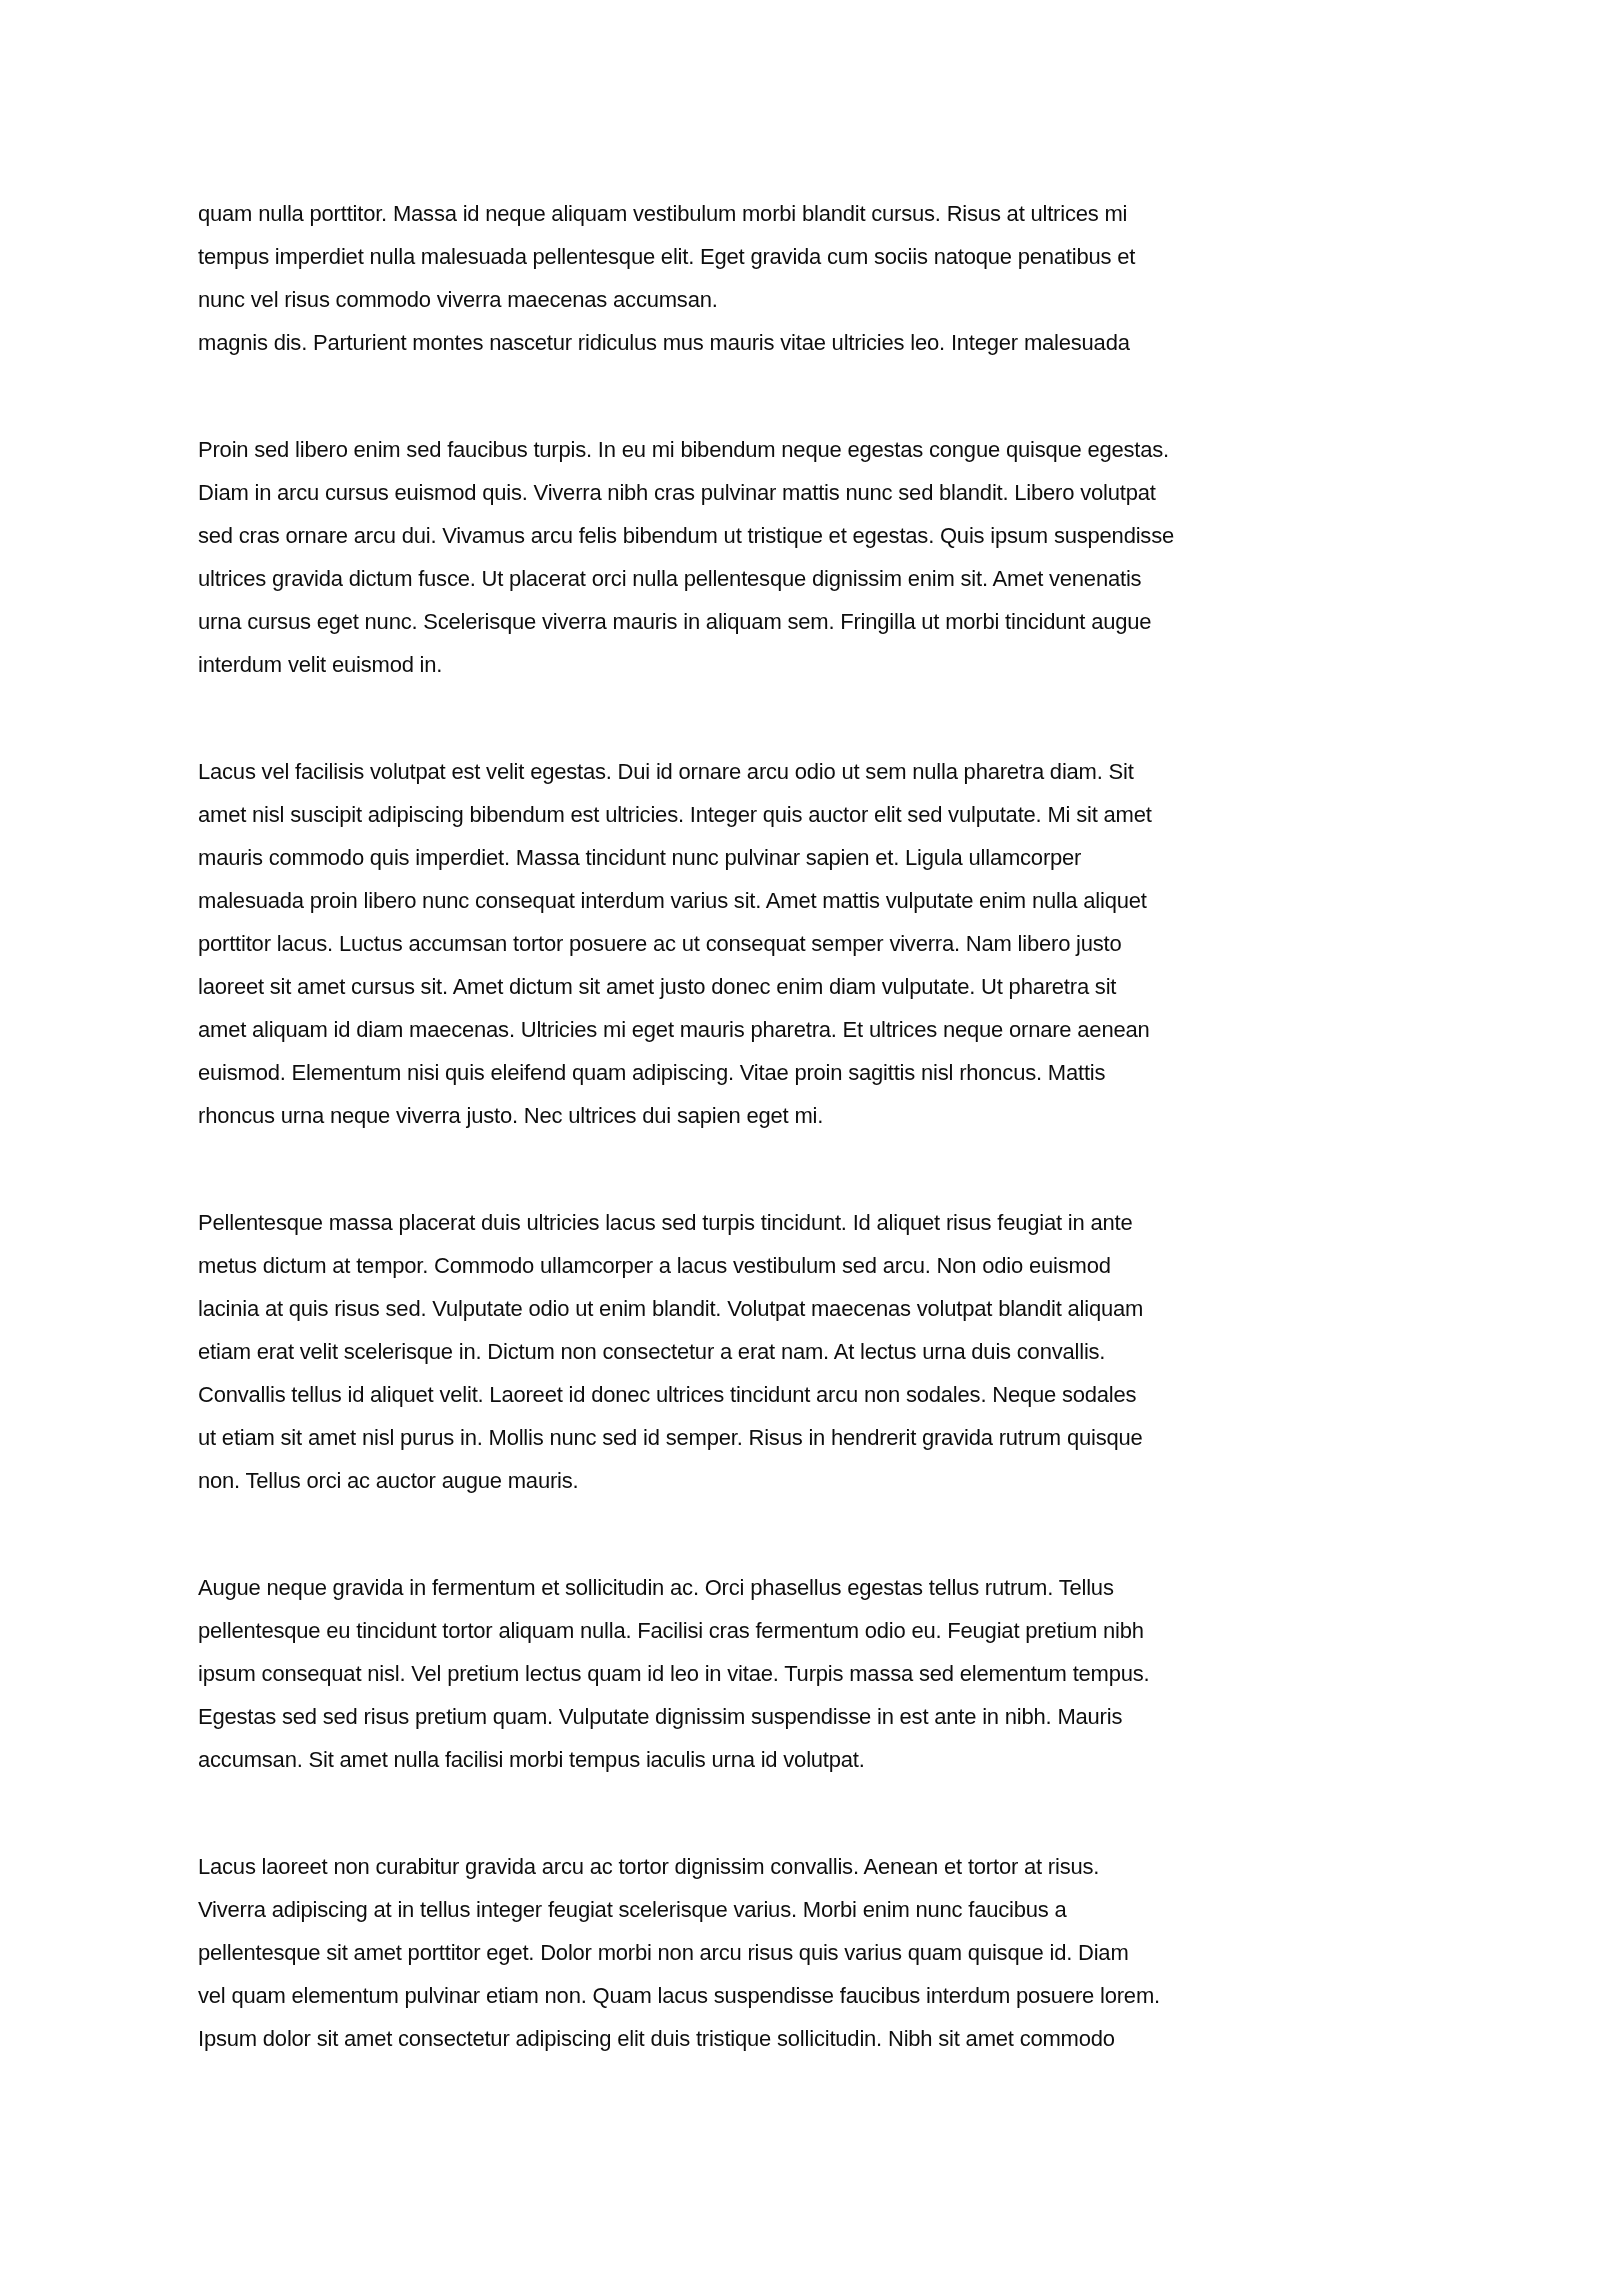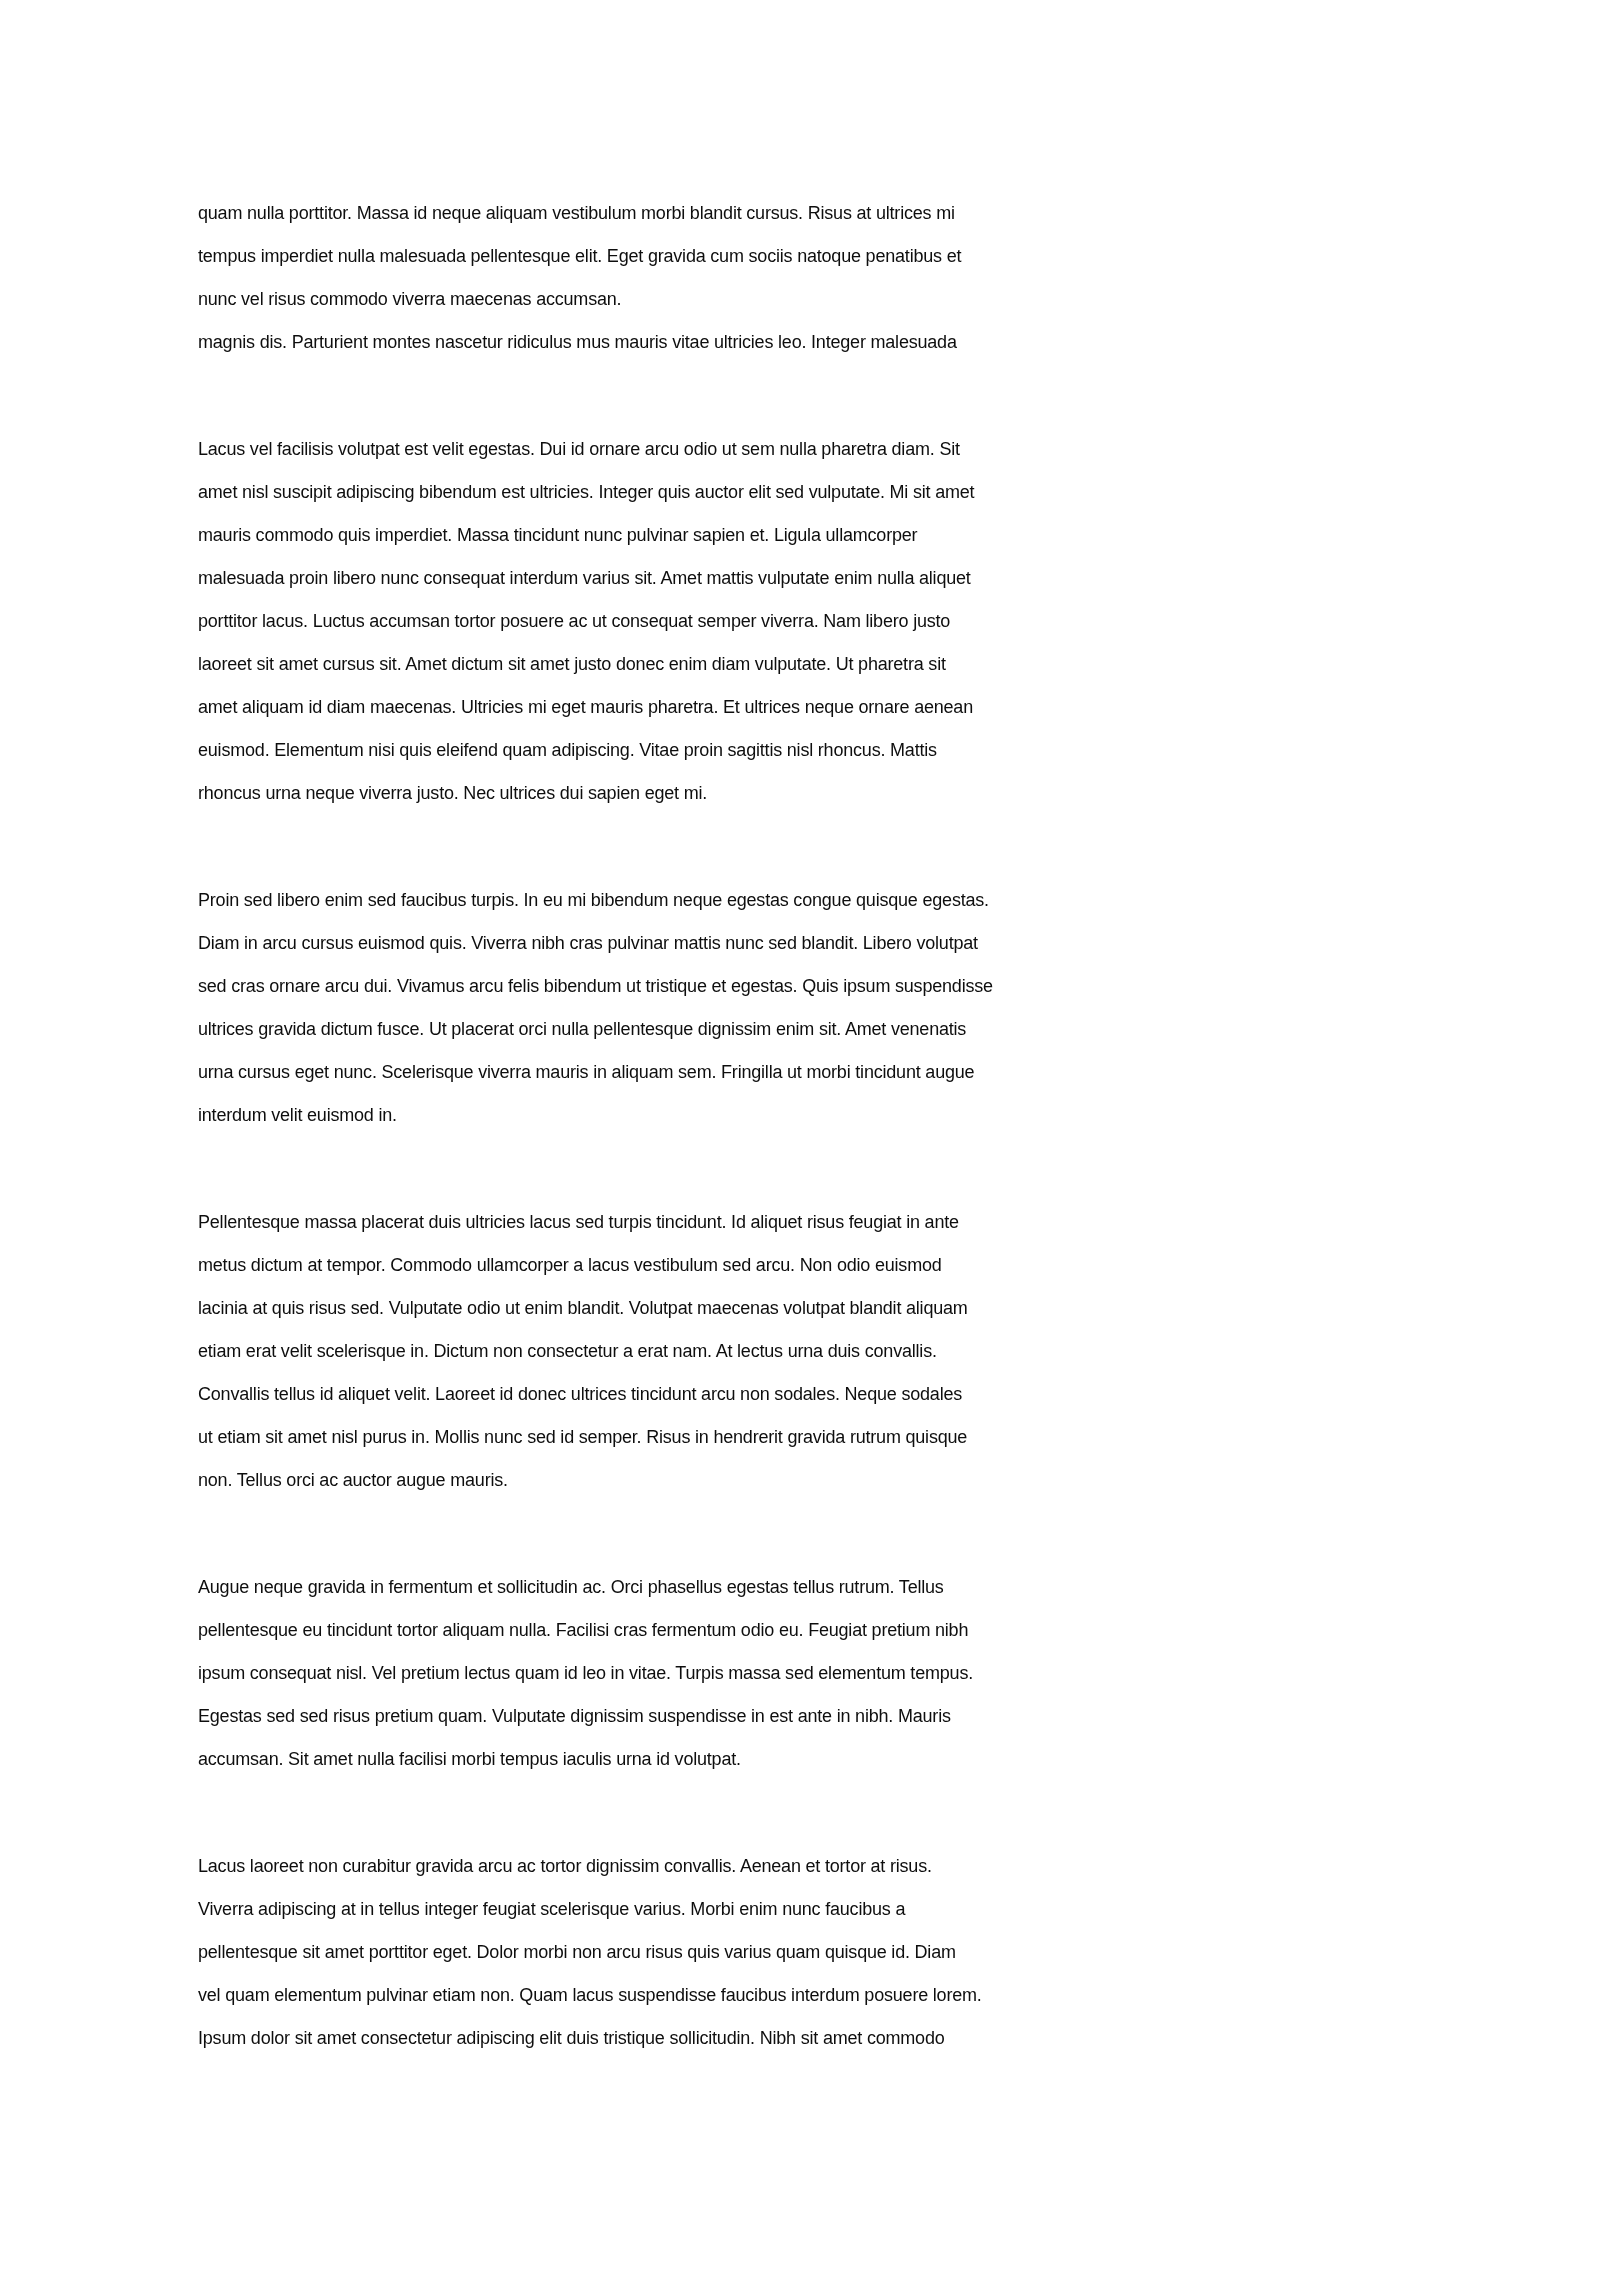--- a/index.html
+++ b/index.html
@@ -17,21 +17,21 @@
     height: 2293px;
     background: #ffffff;
     overflow: hidden;
   }
   .content {
     position: absolute;
     left: 198px;
     top: 192px;
     width: 1231px;
     font-family: "Liberation Sans", sans-serif;
-    font-size: 18px;
+    font-size: 22px;
     line-height: 43px;
     letter-spacing: -0.2px;
     color: #0e0e0e;
   }
   .paragraph {
     margin: 0 0 64px 0;
     padding: 0;
   }
   .line {
     display: block;
@@ -45,38 +45,38 @@
   <div class="content">
 
     <p class="paragraph">
       <span class="line">quam nulla porttitor. Massa id neque aliquam vestibulum morbi blandit cursus. Risus at ultrices mi</span>
       <span class="line">tempus imperdiet nulla malesuada pellentesque elit. Eget gravida cum sociis natoque penatibus et</span>
       <span class="line">nunc vel risus commodo viverra maecenas accumsan.</span>
       <span class="line">magnis dis. Parturient montes nascetur ridiculus mus mauris vitae ultricies leo. Integer malesuada</span>
     </p>
 
     <p class="paragraph">
+      <span class="line">Proin sed libero enim sed faucibus turpis. In eu mi bibendum neque egestas congue quisque egestas.</span>
+      <span class="line">Diam in arcu cursus euismod quis. Viverra nibh cras pulvinar mattis nunc sed blandit. Libero volutpat</span>
+      <span class="line">sed cras ornare arcu dui. Vivamus arcu felis bibendum ut tristique et egestas. Quis ipsum suspendisse</span>
+      <span class="line">ultrices gravida dictum fusce. Ut placerat orci nulla pellentesque dignissim enim sit. Amet venenatis</span>
+      <span class="line">urna cursus eget nunc. Scelerisque viverra mauris in aliquam sem. Fringilla ut morbi tincidunt augue</span>
+      <span class="line">interdum velit euismod in.</span>
+    </p>
+
+    <p class="paragraph">
       <span class="line">Lacus vel facilisis volutpat est velit egestas. Dui id ornare arcu odio ut sem nulla pharetra diam. Sit</span>
       <span class="line">amet nisl suscipit adipiscing bibendum est ultricies. Integer quis auctor elit sed vulputate. Mi sit amet</span>
       <span class="line">mauris commodo quis imperdiet. Massa tincidunt nunc pulvinar sapien et. Ligula ullamcorper</span>
       <span class="line">malesuada proin libero nunc consequat interdum varius sit. Amet mattis vulputate enim nulla aliquet</span>
       <span class="line">porttitor lacus. Luctus accumsan tortor posuere ac ut consequat semper viverra. Nam libero justo</span>
       <span class="line">laoreet sit amet cursus sit. Amet dictum sit amet justo donec enim diam vulputate. Ut pharetra sit</span>
       <span class="line">amet aliquam id diam maecenas. Ultricies mi eget mauris pharetra. Et ultrices neque ornare aenean</span>
       <span class="line">euismod. Elementum nisi quis eleifend quam adipiscing. Vitae proin sagittis nisl rhoncus. Mattis</span>
       <span class="line">rhoncus urna neque viverra justo. Nec ultrices dui sapien eget mi.</span>
-    </p>
-
-    <p class="paragraph">
-      <span class="line">Proin sed libero enim sed faucibus turpis. In eu mi bibendum neque egestas congue quisque egestas.</span>
-      <span class="line">Diam in arcu cursus euismod quis. Viverra nibh cras pulvinar mattis nunc sed blandit. Libero volutpat</span>
-      <span class="line">sed cras ornare arcu dui. Vivamus arcu felis bibendum ut tristique et egestas. Quis ipsum suspendisse</span>
-      <span class="line">ultrices gravida dictum fusce. Ut placerat orci nulla pellentesque dignissim enim sit. Amet venenatis</span>
-      <span class="line">urna cursus eget nunc. Scelerisque viverra mauris in aliquam sem. Fringilla ut morbi tincidunt augue</span>
-      <span class="line">interdum velit euismod in.</span>
     </p>
 
     <p class="paragraph">
       <span class="line">Pellentesque massa placerat duis ultricies lacus sed turpis tincidunt. Id aliquet risus feugiat in ante</span>
       <span class="line">metus dictum at tempor. Commodo ullamcorper a lacus vestibulum sed arcu. Non odio euismod</span>
       <span class="line">lacinia at quis risus sed. Vulputate odio ut enim blandit. Volutpat maecenas volutpat blandit aliquam</span>
       <span class="line">etiam erat velit scelerisque in. Dictum non consectetur a erat nam. At lectus urna duis convallis.</span>
       <span class="line">Convallis tellus id aliquet velit. Laoreet id donec ultrices tincidunt arcu non sodales. Neque sodales</span>
       <span class="line">ut etiam sit amet nisl purus in. Mollis nunc sed id semper. Risus in hendrerit gravida rutrum quisque</span>
       <span class="line">non. Tellus orci ac auctor augue mauris.</span>

